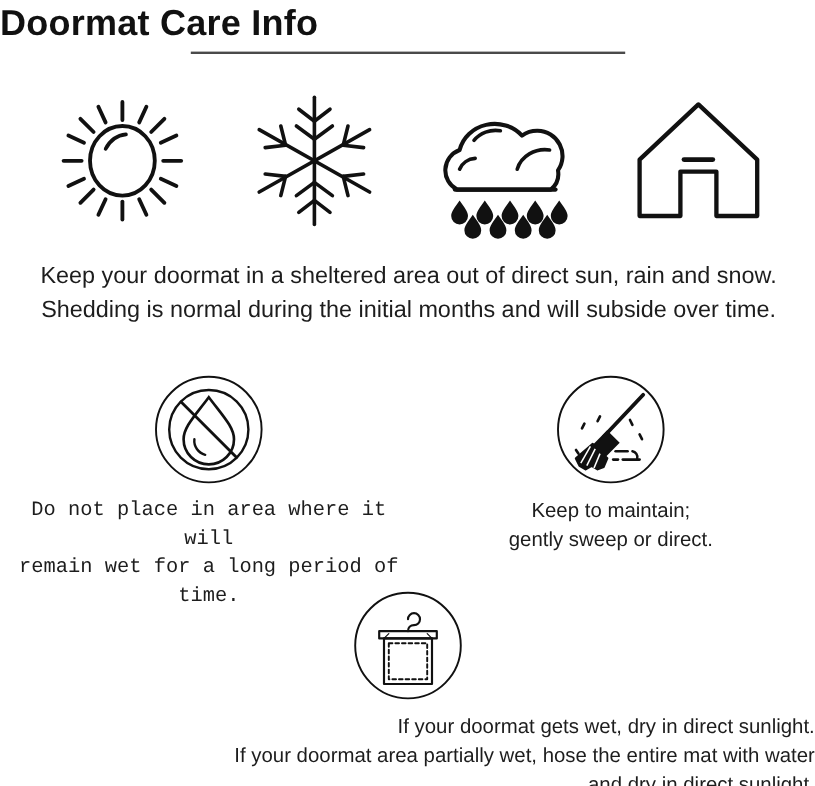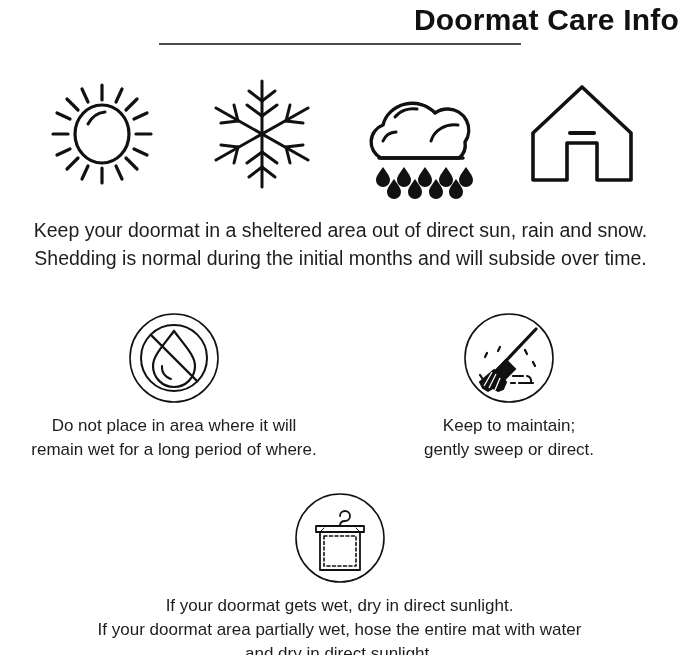--- a/index.html
+++ b/index.html
@@ -15,21 +15,21 @@
     color: #1a1a1a;
     overflow: hidden;
   }
 
   
   .title-block {
     position: absolute;
     top: 0px;
     left: 0;
     width: 679px;
-    text-align: right;
+    text-align: left;
   }
   .page-title {
     font-size: 30px;
     font-weight: bold;
     letter-spacing: 0.2px;
     color: #111111;
     line-height: 36px;
     margin: 0;
     padding-top: 2px;
     font-family: "Liberation Sans", sans-serif;
@@ -84,21 +84,21 @@
     left: 0;
     width: 679px;
     height: 160px;
   }
   .care-col {
     position: absolute;
     top: 0;
     width: 340px;
     text-align: center;
   }
-  .col-left  { left: 4px; }
+  .col-left  { left: 4px; font-family: Liberation Mono, monospace; }
   .col-right { left: 339px; }
 
   .badge {
     width: 92px;
     height: 92px;
     margin: 0 auto;
     display: block;
   }
   .care-caption {
     margin-top: 10px;
@@ -115,21 +115,21 @@
     left: 0;
     width: 679px;
     text-align: center;
   }
   .dry-caption {
     margin-top: 10px;
     font-size: 17px;
     line-height: 24px;
     color: #1d1d1d;
   }
-  .dry-caption .line { display: block; }
+  .dry-caption .line { display: block; text-align: right; }
 
   svg { display: block; overflow: visible; }
 </style>
 </head>
 <body>
 
 <div class="title-block">
   <h1 class="page-title">Doormat Care Info</h1>
   <div class="title-rule"></div>
 </div>
@@ -248,21 +248,21 @@
       <g fill="none" stroke="#111111" stroke-linecap="round">
         <circle cx="46" cy="46" r="44" stroke-width="1.6"></circle>
         <circle cx="46" cy="46" r="33" stroke-width="2"></circle>
         <path d="M46 19 C58 35 67 44 67 54 a21 21 0 0 1 -42 0 c0 -10 9 -19 21 -35 z" stroke-width="2.2"></path>
         <path d="M34 54 a12 12 0 0 0 9 13" stroke-width="2"></path>
         <line x1="23" y1="23" x2="69" y2="69" stroke-width="2.4"></line>
       </g>
     </svg>
     <div class="care-caption">
       <span class="line">Do not place in area where it will</span>
-      <span class="line">remain wet for a long period of where.</span>
+      <span class="line">remain wet for a long period of time.</span>
     </div>
   </div>
 
   <div class="care-col col-right">
     <svg class="badge" viewBox="0 0 92 92">
       <circle cx="46" cy="46" r="44" fill="none" stroke="#111111" stroke-width="1.6"></circle>
       <g stroke="#111111" fill="#111111">
 
         <line x1="73" y1="17" x2="40" y2="52" stroke-width="3.2" stroke-linecap="round" fill="none"></line>
 

